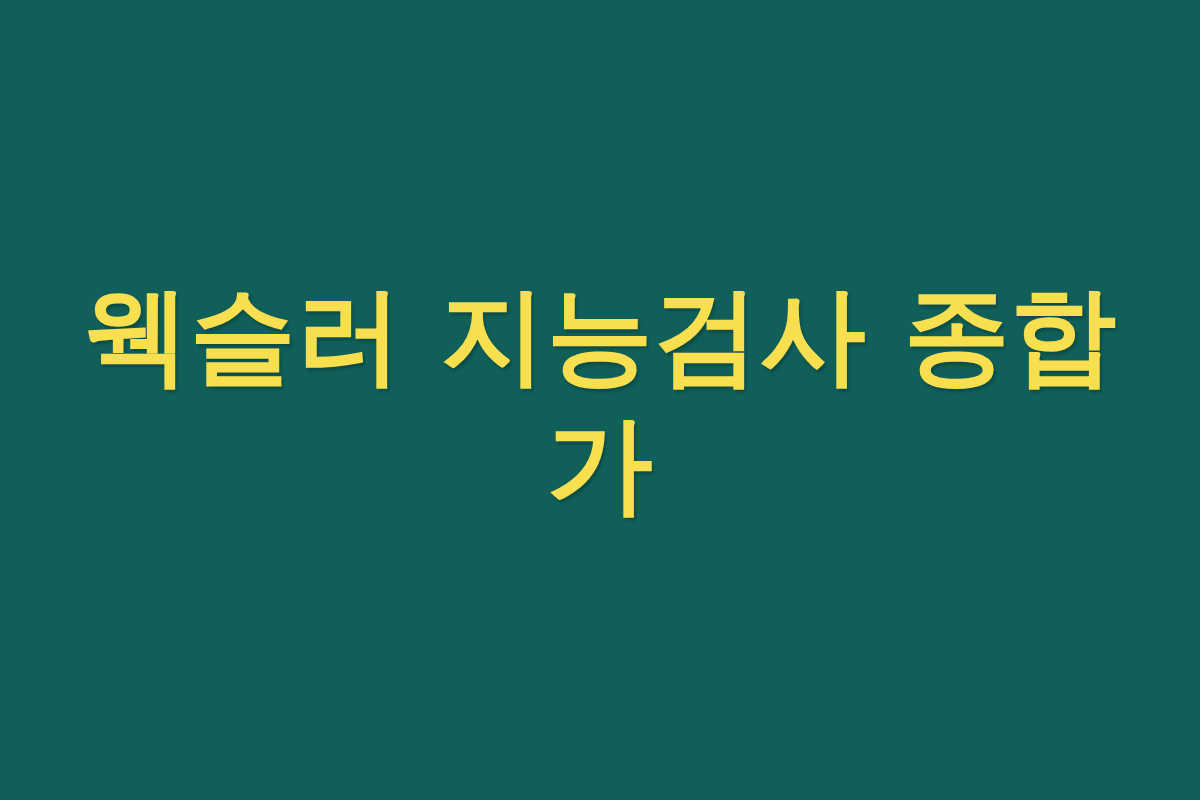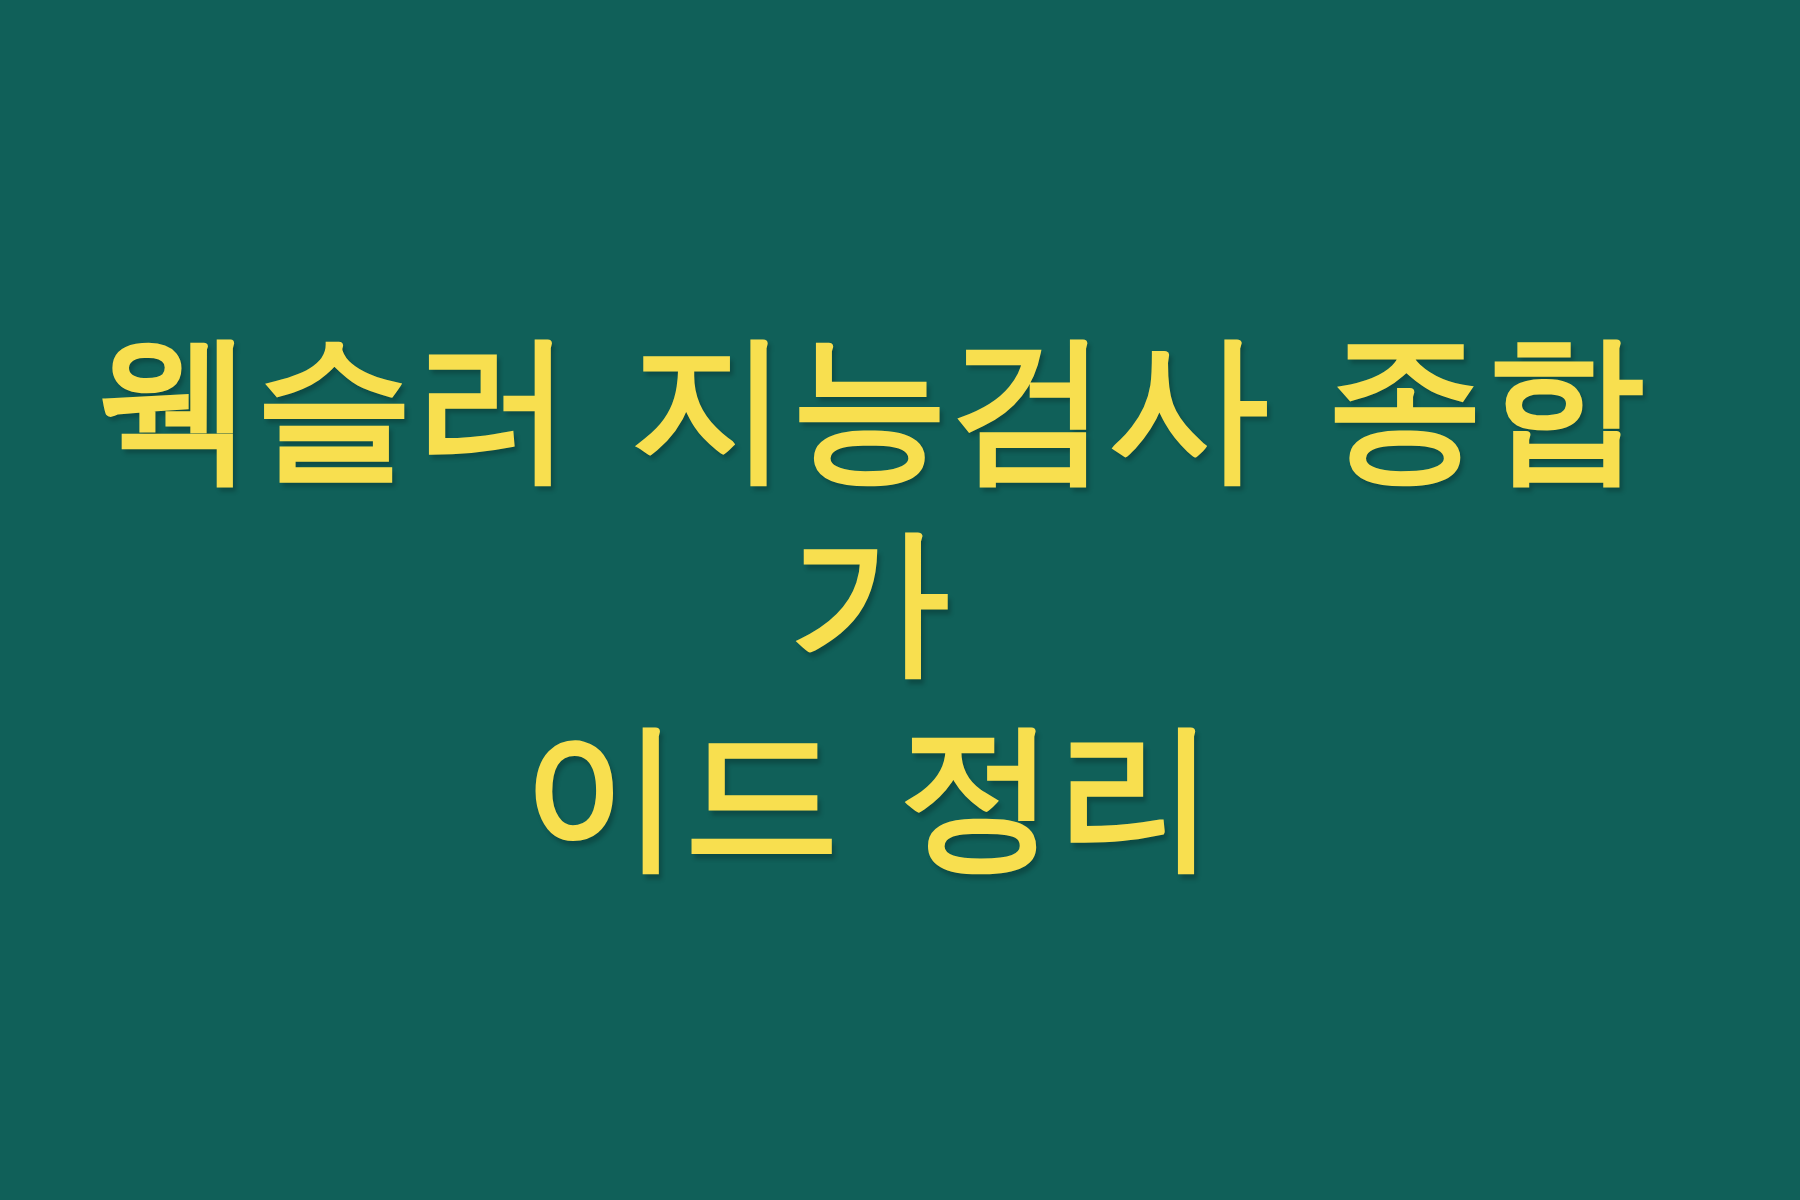--- a/index.html
+++ b/index.html
@@ -46,18 +46,17 @@
 
   #headline .line {
     display: block;
   }
 </style>
 </head>
 <body>
 
 <div id="title-card" style="background: rgb(16, 96, 89);">
 
-  <h1 id="headline" style="color: rgb(248, 223, 79); padding-left: 20px;">
+  <h1 id="headline" style="color: rgb(248, 223, 79);">
     <span class="line">웩슬러 지능검사 종합 가</span>
-    <span class="line">이드 정리</span>
   </h1>
 
 </div>
 
 </body></html>

